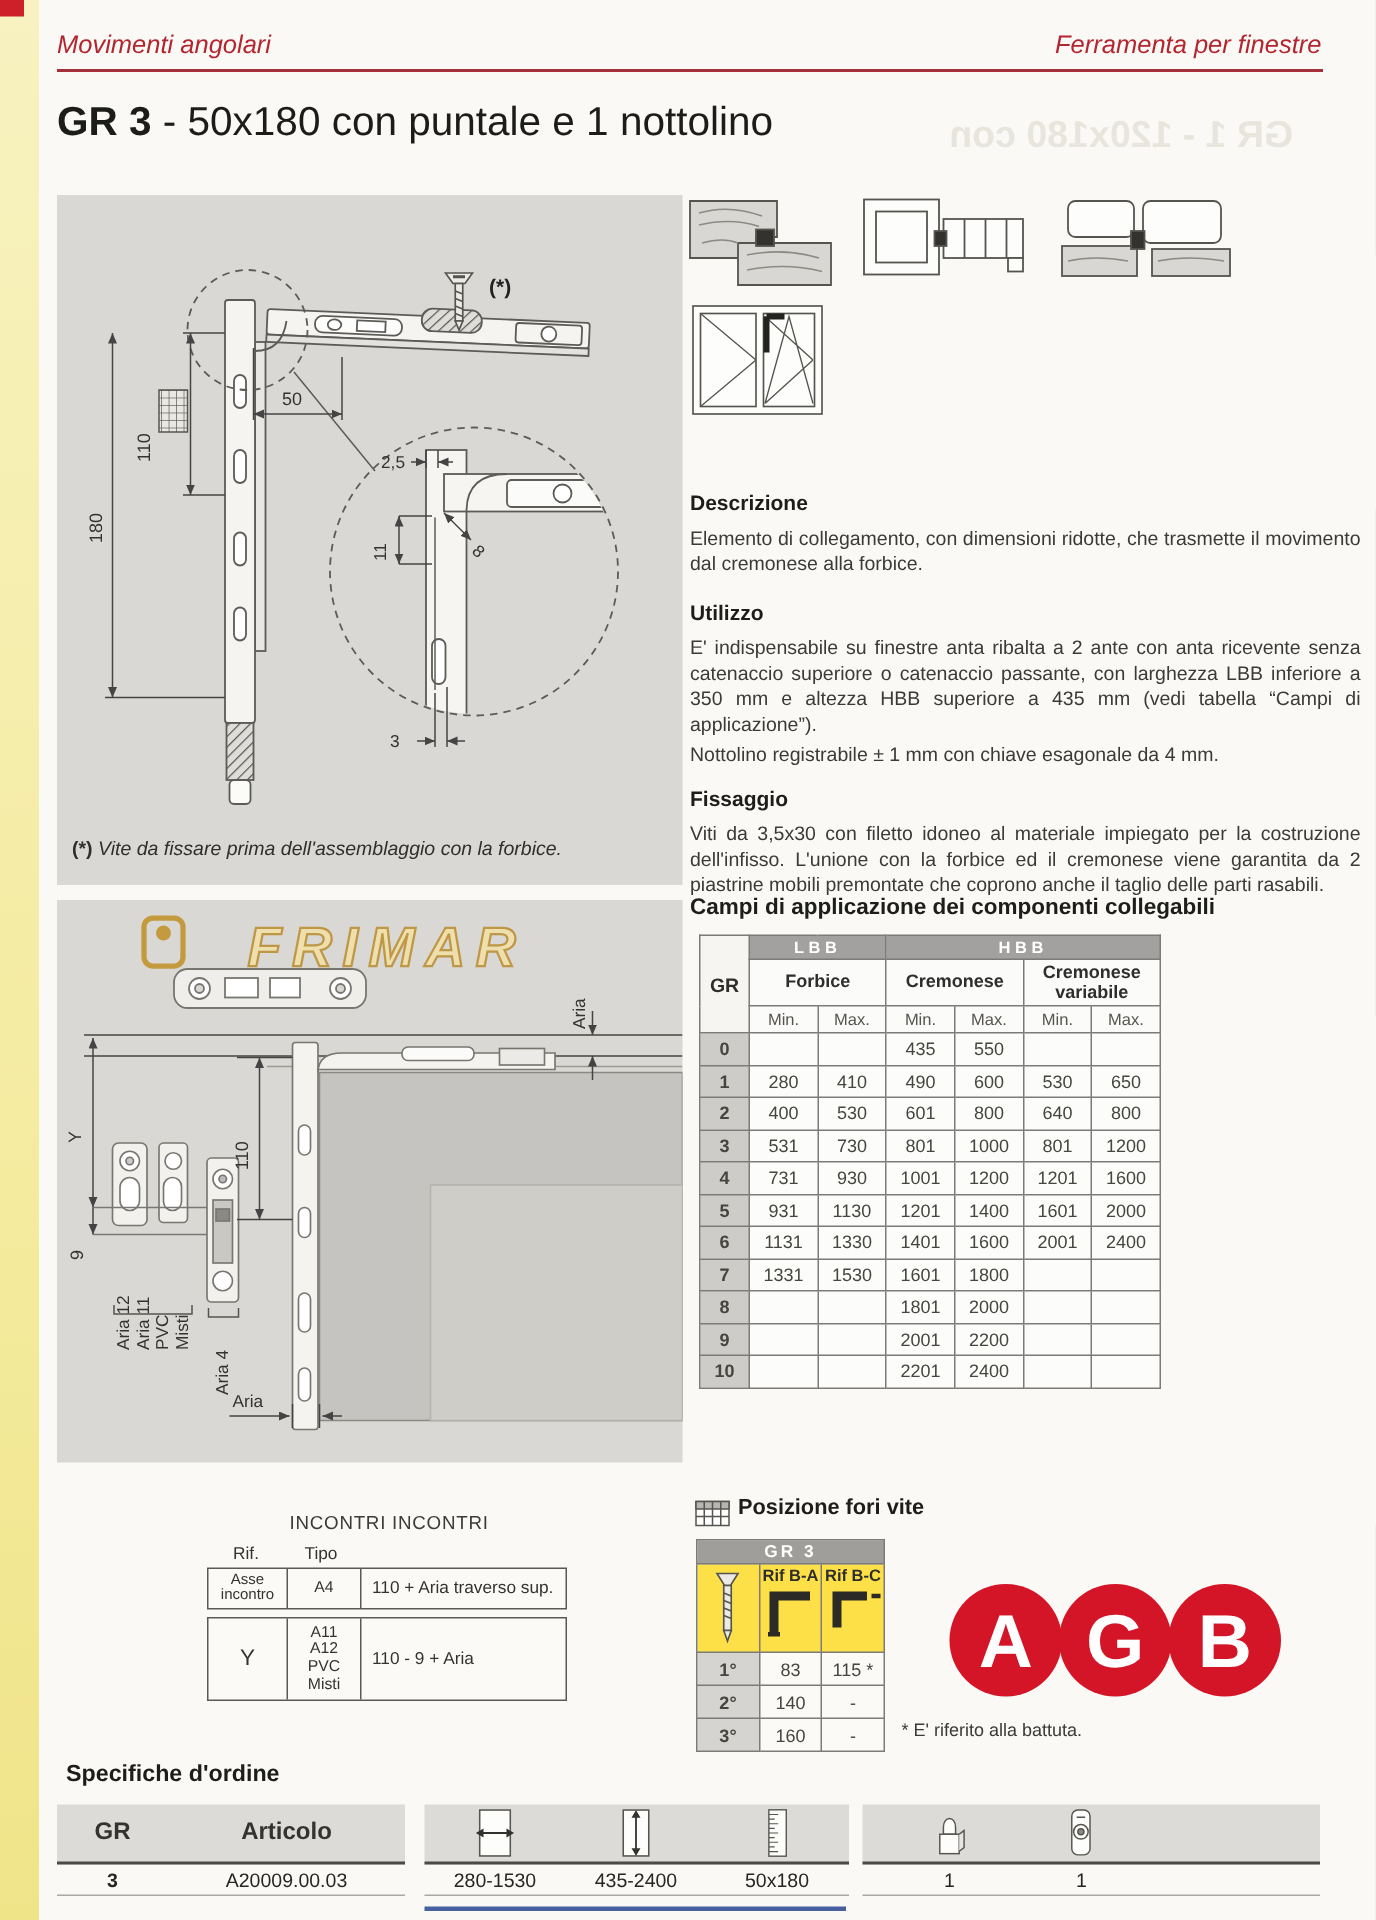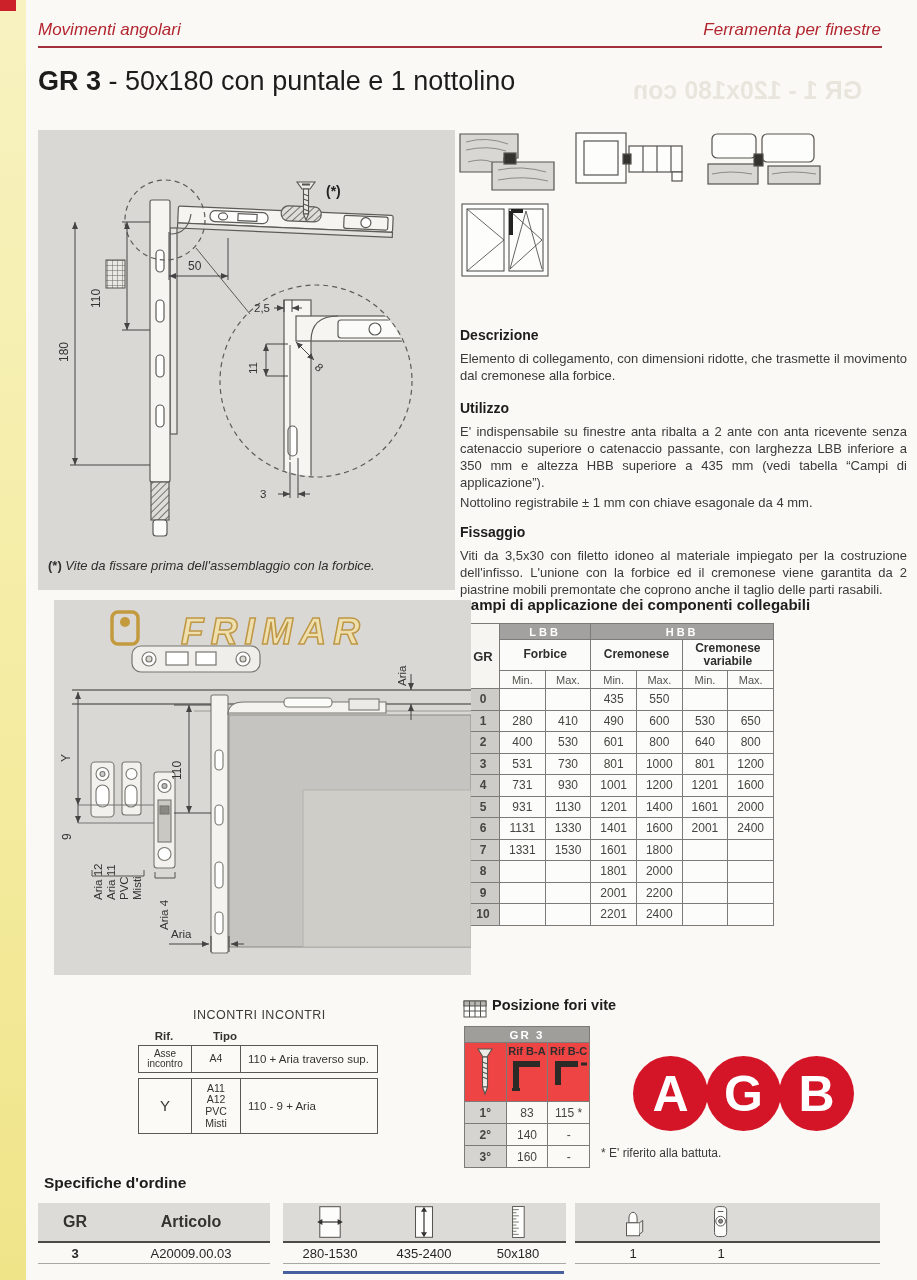--- a/index.html
+++ b/index.html
@@ -15,21 +15,21 @@
   .hdr-right{position:absolute;right:36px;top:20px;font-size:17px;font-style:italic;color:#b32630;}
   .hdr-rule{position:absolute;left:38px;top:46px;width:844px;height:2px;background:#a3303a;}
   .title{position:absolute;left:38px;top:66px;font-size:27px;color:#1c1c1a;}
   .title .b{font-weight:bold;}
   .ghost{position:absolute;left:590px;top:76px;width:315px;text-align:center;
          transform:scaleX(-1);color:#ddd8cd;opacity:.6;font-size:25px;font-weight:bold;
          filter:blur(.5px);white-space:nowrap;}
   
   .panel{position:absolute;background:#d9d8d4;}
   .panel1{left:38px;top:130px;width:417px;height:460px;}
-  .panel2{left:38px;top:600px;width:417px;height:375px;margin-left:16px;}
+  .panel2{left:38px;top:600px;width:417px;height:375px;}
   .caption{position:absolute;left:10px;top:428px;font-size:13px;color:#2f2f2d;}
   .caption .star{font-weight:bold;font-style:normal;}
   .caption .it{font-style:italic;}
   
   .icon-abs{position:absolute;}
   .sec{position:absolute;left:460px;width:447px;margin-top:32px;}
   .sec-h{font-size:14px;font-weight:bold;color:#1d1d1b;margin:0 0 7px 0;}
   .sec-p{font-size:13px;color:#3a3a38;line-height:1.32;text-align:justify;margin:0;}
   .sec-p2{font-size:13px;color:#3a3a38;line-height:1.32;margin:2px 0 0 0;}
   .campi-title{position:absolute;left:460px;top:596px;font-size:15px;font-weight:bold;color:#1d1d1b;}
@@ -40,41 +40,41 @@
   .campi-table .ghead{background:#a2a19f;color:#fff;font-size:11px;font-weight:bold;
                       letter-spacing:3px;height:15px;}
   .campi-table .gr-head{width:32px;font-size:13px;font-weight:bold;background:#f6f5f2;}
   .campi-table .colname{font-size:12px;font-weight:bold;background:#fbfbf9;height:30px;line-height:1.1;}
   .campi-table .minmax{font-size:11px;font-weight:normal;color:#55544f;height:17px;background:#fbfbf9;}
   .campi-table .grcell{background:#cdccc8;font-weight:bold;}
   .campi-table tr.dr{height:21.5px;color:#46453f;}
   
   .pos-title{position:absolute;left:193px;top:1008px;font-size:12.5px;color:#3c3b37;letter-spacing:.5px;}
   .pos-wrap{position:absolute;left:138px;top:1030px;width:240px;font-size:11.5px;color:#34332f;}
-  .pos-head{display:flex;font-weight:bold;margin-bottom:3px;gap:11px;}
+  .pos-head{display:flex;font-weight:normal;margin-bottom:3px;}
   .pos-head .h1{width:52px;text-align:center;}
   .pos-head .h2{width:48px;text-align:center;}
   .pos-box{display:flex;border:1.3px solid #5a5955;background:#fbfaf6;margin-bottom:5px;align-items:stretch;}
   .pos-c1{width:52px;border-right:1.3px solid #5a5955;display:flex;align-items:center;justify-content:center;
           text-align:center;font-size:10px;line-height:1.05;}
   .pos-c1.big{font-size:15px;}
   .pos-c2{width:48px;border-right:1.3px solid #5a5955;display:flex;flex-direction:column;
           align-items:center;justify-content:center;font-size:10.5px;line-height:1.12;}
   .pos-c3{flex:1;display:flex;align-items:center;padding-left:7px;font-weight:normal;font-size:11.5px;}
   .pos-r1{height:26px;}
   .pos-r2{height:54px;}
   
   .fori-title{position:absolute;left:492px;top:997px;font-size:14.5px;font-weight:bold;color:#1d1d1b;}
   .fori-grid-icon{position:absolute;left:463px;top:1000px;}
   .fori-table{position:absolute;left:464px;top:1026px;border-collapse:collapse;table-layout:fixed;
               width:126px;background:#fbfaf7;font-size:12px;}
   .fori-table td,.fori-table th{border:1.3px solid #7c7b78;padding:0;text-align:center;}
   .fori-table .fhead{background:#9f9e9b;color:#fff;font-size:11.5px;font-weight:bold;
                      letter-spacing:2px;height:15px;}
-  .fori-table .icell{height:58px;vertical-align:top;background:#ef4444;}
+  .fori-table .icell{height:58px;vertical-align:top;background:#fde047;}
   .fori-table .rif{font-size:11px;font-weight:bold;display:block;margin-top:2px;}
   .fori-table .ncell{background:#d5d4d0;font-weight:bold;font-size:12px;}
   .fori-table tr.fr{height:22px;color:#46453f;}
   .fori-note{position:absolute;left:601px;top:1146px;font-size:12px;color:#3a3a38;}
   
   .agb{position:absolute;left:633px;top:1056px;display:flex;}
   .agb-c{width:75px;height:75px;border-radius:50%;background:#d41527;color:#fff;
          display:flex;align-items:center;justify-content:center;font-size:50px;font-weight:bold;
          margin-right:-2px;}
   

